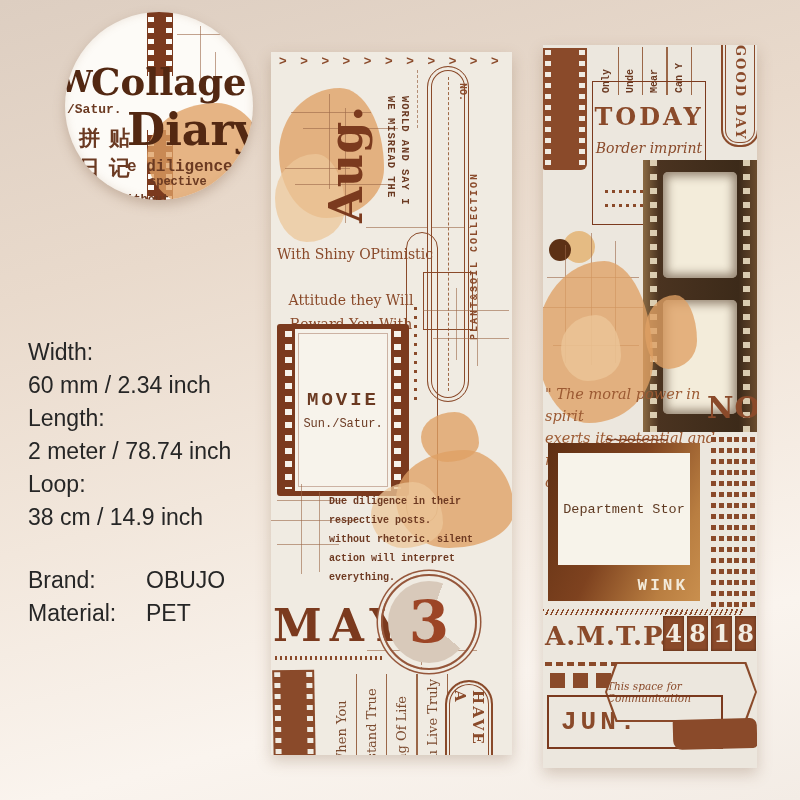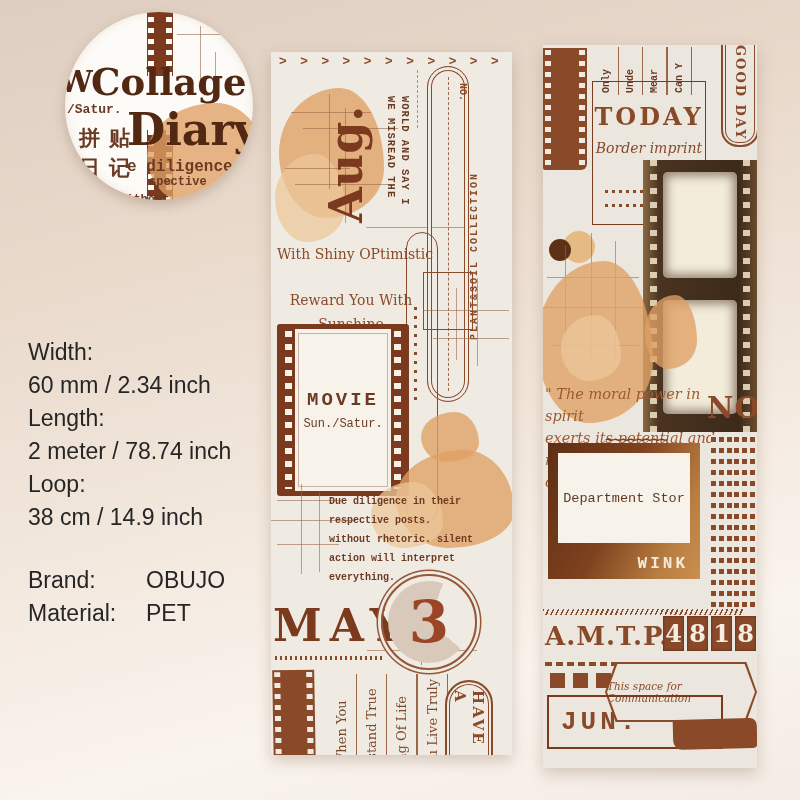--- a/index.html
+++ b/index.html
@@ -95,21 +95,21 @@
   .sepiafilm .frame{position:absolute;left:20px;right:20px;background:#f3ecda;border-radius:5px;
     box-shadow:inset 0 0 10px 4px rgba(74,51,32,.55);}
   .dot-tan{left:20px;top:186px;width:32px;height:32px;border-radius:50%;background:#e5bb83;}
   .dot-dark{left:6px;top:194px;width:22px;height:22px;border-radius:50%;background:#5d3115;}
   .scriptline{font-family:"DejaVu Serif",serif;font-style:italic;font-size:14.5px;color:#9c5a33;line-height:22px;}
   .no2{left:164px;top:346px;font-family:"DejaVu Serif",serif;font-weight:bold;font-size:29px;letter-spacing:1px;color:#8a4a2a;}
   .halftone{left:168px;top:390px;width:46px;height:172px;
     background-image:repeating-linear-gradient(0deg,transparent 0 5px,#ece7de 5px 11px),
                      repeating-linear-gradient(90deg,#8a4a2a 0 5px,transparent 5px 7.8px);}
   .squiggle{left:62px;top:386px;font-weight:bold;font-size:15px;letter-spacing:-1px;color:#7b3a1e;}
-  .polaroid{left:5px;top:398px;width:152px;height:136px;
+  .polaroid{left:5px;top:398px;width:152px;height:158px;
     background:linear-gradient(115deg,#5f2f13 0%,#7e421f 45%,#b97e41 80%,#c98f4e 100%);}
   .polaroid .photo{position:absolute;left:10px;right:10px;top:10px;bottom:36px;background:#f7f3ea;
     display:flex;align-items:center;justify-content:center;}
   .polaroid .photo span{font-family:"Liberation Mono",monospace;font-size:13.5px;color:#5f3a22;}
   .polaroid .wink{position:absolute;right:12px;bottom:6px;font-family:"Liberation Mono",monospace;font-weight:bold;font-size:16px;letter-spacing:3px;color:#f3ead9;}
   .hatchline{left:0;top:564px;width:200px;height:6px;
     background-image:repeating-linear-gradient(115deg,#8a4a2a 0 1.5px,transparent 1.5px 4.5px);}
   .amtp{left:2px;top:576px;font-family:"DejaVu Serif",serif;font-weight:bold;font-size:26px;letter-spacing:1px;color:#8a4a2a;}
   .digits{left:120px;top:571px;display:flex;gap:3px;}
   .digits .d{width:21px;height:35px;background:#8a4a2a;color:#f3ede2;display:flex;align-items:center;justify-content:center;
@@ -199,20 +199,21 @@
     <div class="no">NO.</div>
   </div>
   <div class="abs pill2"></div>
   <div class="abs rect1"></div>
   <div class="abs plantsoil vert-up">PLANT&amp;SOIL COLLECTION</div>
 
   <div class="abs quote" style="left:4px;top:190px;">
     <div>With Shiny OPtimistic</div>
   </div>
   <div class="abs quote" style="left:0px;top:236px;">
+    <div>Attitude they Will</div>
     <div>Reward You With Sunshine</div>
   </div>
 
   <div class="abs filmframe">
     <div class="strip-perf" style="left:0;">
         <i></i>
       </div>
     <div class="strip-perf" style="right:0;">
         <i></i>
       </div>

